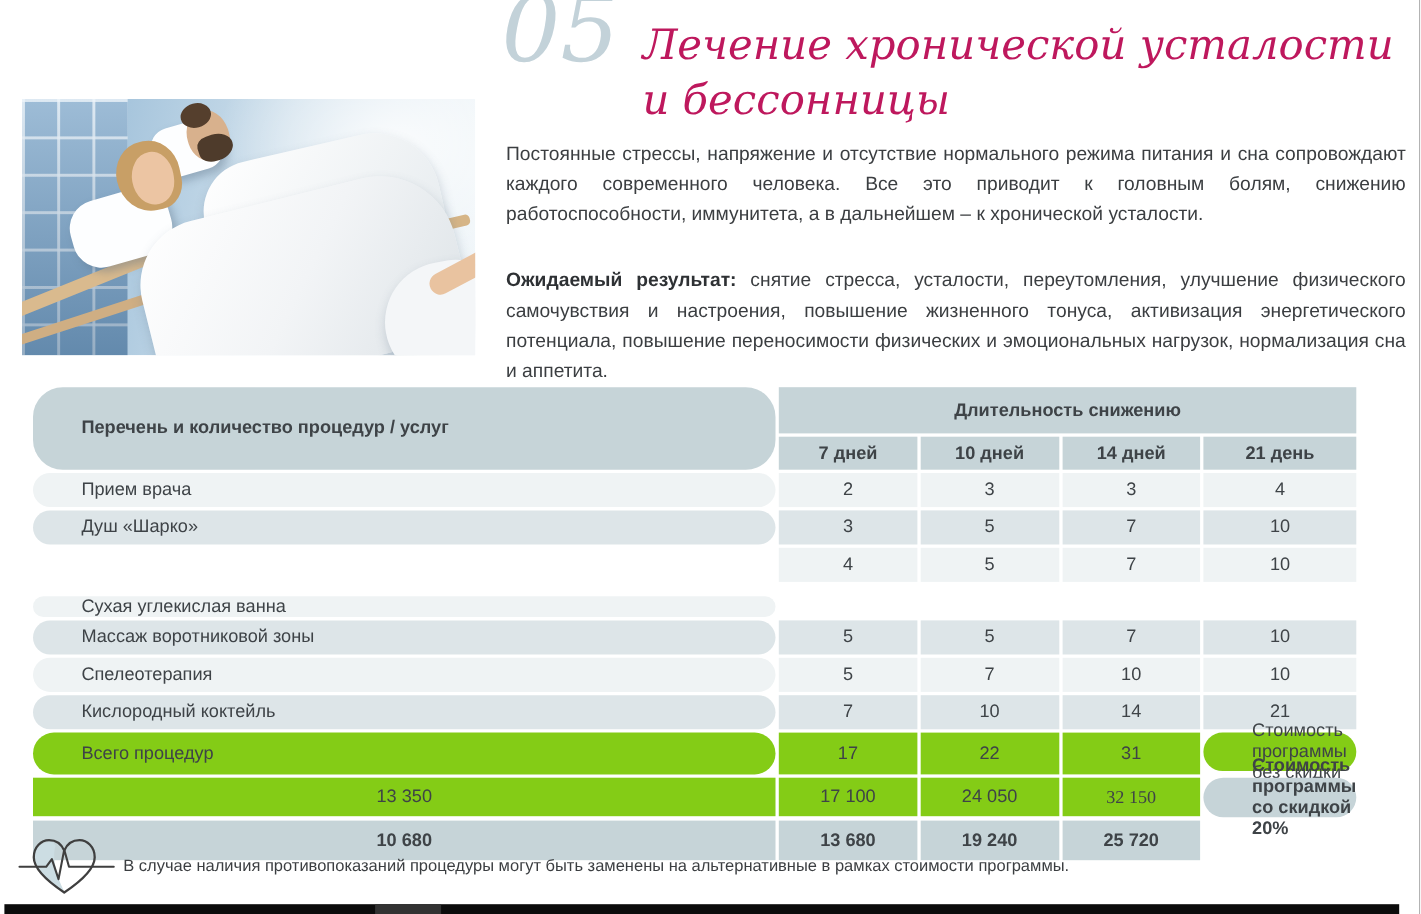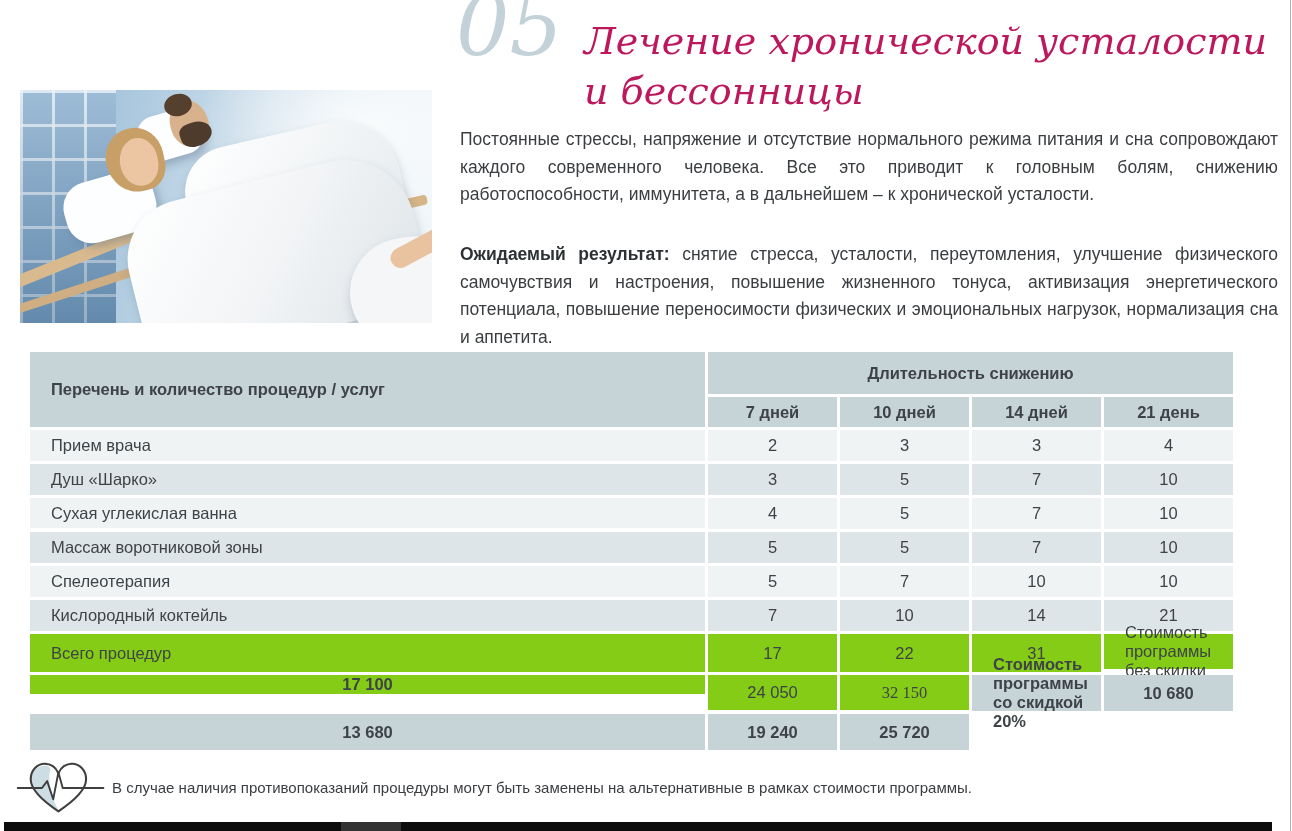--- a/index.html
+++ b/index.html
@@ -32,21 +32,21 @@
   .ph-light{right:0;top:0;width:250px;height:170px;
         background:radial-gradient(ellipse at 70% 25%,rgba(255,255,255,.85),rgba(255,255,255,0) 65%);}
   .rail{background:#d6b587;border-radius:4px;}
   .pillow{background:#fdfeff;box-shadow:3px 5px 8px rgba(90,110,130,.4);}
   .robe{box-shadow:0 5px 10px rgba(100,120,140,.3);}
 
   
   #tbl{position:absolute;left:30px;top:352px;width:1203px;display:grid;
        grid-template-columns:675px repeat(4,1fr);gap:3px;background:#fff;}
   #tbl .cell{display:flex;align-items:center;font-size:16.5px;color:#3e4347;}
-  #tbl .label{padding-left:21px;justify-content:flex-start;}
+  #tbl .label{padding-left:44px;justify-content:flex-start;border-radius:27px;}
   #tbl .num{justify-content:center;}
   .hproc{grid-row:1/3;background:#c6d4d8;font-weight:bold;color:#383d41;}
   .hdur{grid-column:2/6;height:42px;background:#c6d4d8;font-weight:bold;justify-content:center;color:#383d41;}
   .hday{height:30px;background:#c6d4d8;font-weight:bold;justify-content:center;color:#383d41;}
   .light{background:#eff3f4;}
   .mid{background:#dde5e8;}
   .accent{background:#84cc16;}
   .accent_bold{background:#c6d4d8;font-weight:bold;color:#33383c;}
 
   
@@ -106,21 +106,21 @@
   <div class="cell label light" style="height: 31px;">Прием врача</div>
       <div class="cell num light" style="height: 31px;">2</div>
       <div class="cell num light" style="height: 31px;">3</div>
       <div class="cell num light" style="height: 31px;">3</div>
       <div class="cell num light" style="height: 31px;">4</div>
       <div class="cell label mid" style="height: 31px;">Душ «Шарко»</div>
       <div class="cell num mid" style="height: 31px;">3</div>
       <div class="cell num mid" style="height: 31px;">5</div>
       <div class="cell num mid" style="height: 31px;">7</div>
       <div class="cell num mid" style="height: 31px;">10</div>
-      <div class="cell label light" style="height: 30px;">Сухая углекислая ванна</div>
+      <div class="cell label light" style="height: 19px; margin-top: 44px;">Сухая углекислая ванна</div>
       <div class="cell num light" style="height: 31px;">4</div>
       <div class="cell num light" style="height: 31px;">5</div>
       <div class="cell num light" style="height: 31px;">7</div>
       <div class="cell num light" style="height: 31px;">10</div>
       <div class="cell label mid" style="height: 31px;">Массаж воротниковой зоны</div>
       <div class="cell num mid" style="height: 31px;">5</div>
       <div class="cell num mid" style="height: 31px;">5</div>
       <div class="cell num mid" style="height: 31px;">7</div>
       <div class="cell num mid" style="height: 31px;">10</div>
       <div class="cell label light" style="height: 31px;">Спелеотерапия</div>
@@ -131,21 +131,22 @@
       <div class="cell label mid" style="height: 31px;">Кислородный коктейль</div>
       <div class="cell num mid" style="height: 31px;">7</div>
       <div class="cell num mid" style="height: 31px;">10</div>
       <div class="cell num mid" style="height: 31px;">14</div>
       <div class="cell num mid" style="height: 31px;">21</div>
       <div class="cell label accent" style="height: 38px;">Всего процедур</div>
       <div class="cell num accent" style="height: 38px;">17</div>
       <div class="cell num accent" style="height: 38px;">22</div>
       <div class="cell num accent" style="height: 38px;">31</div>
       <div class="cell label accent" style="height: 35px;">Стоимость программы без скидки</div>
-      <div class="cell num accent" style="height: 19px; font-weight: bold;">17 100</div>
+      <div class="cell num accent" style="height: 35px;">13 350</div>
+      <div class="cell num accent" style="height: 35px;">17 100</div>
       <div class="cell num accent" style="height: 35px;">24 050</div>
       <div class="cell num accent" style="height: 35px; font-family: Liberation Serif, serif;">32 150</div>
       <div class="cell label accent_bold" style="height: 36px;">Стоимость программы со скидкой 20%</div>
       <div class="cell num accent_bold" style="height: 36px;">10 680</div>
       <div class="cell num accent_bold" style="height: 36px;">13 680</div>
       <div class="cell num accent_bold" style="height: 36px;">19 240</div>
       <div class="cell num accent_bold" style="height: 36px;">25 720</div>
     </div>
 
   <svg id="footnote-icon" width="90" height="60" viewBox="0 0 104 66">

